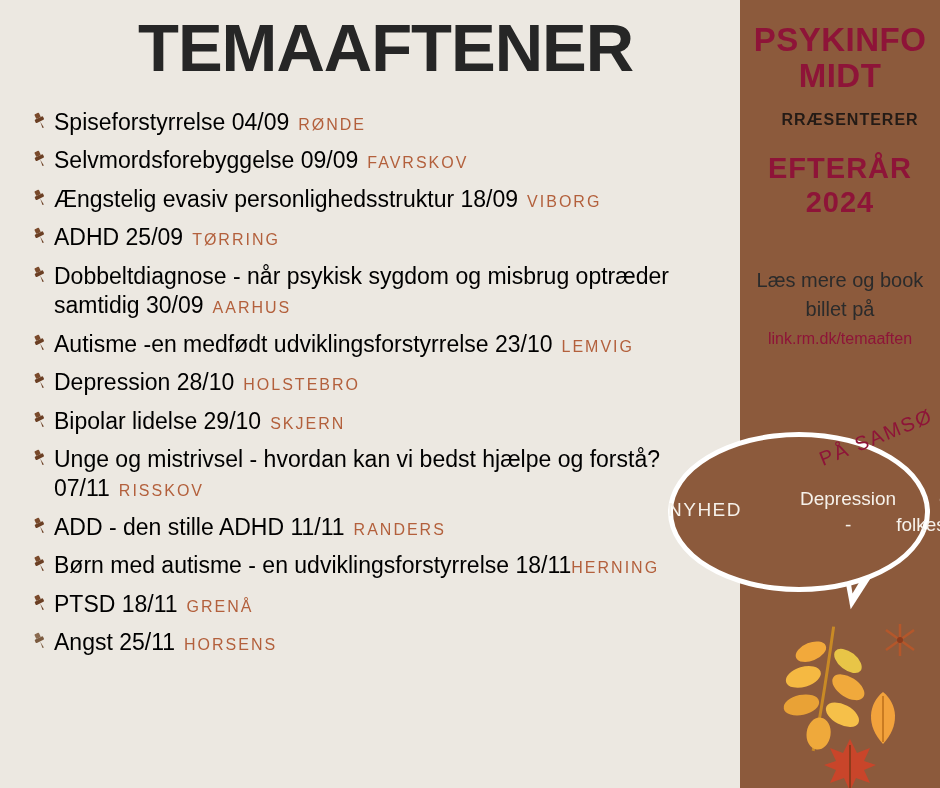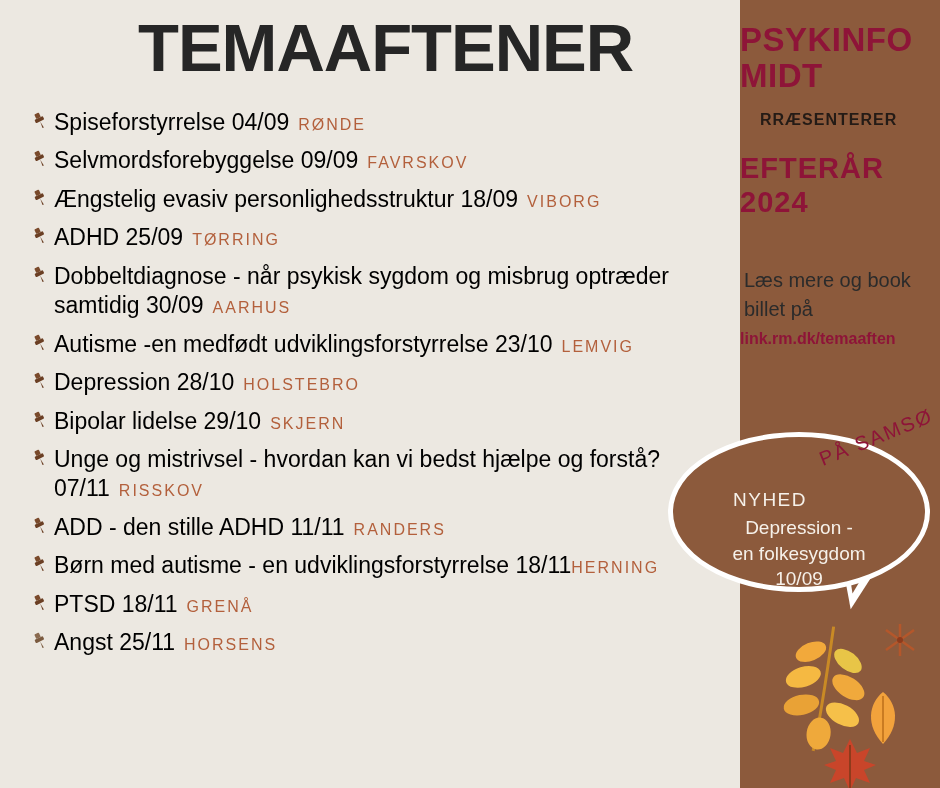--- a/index.html
+++ b/index.html
@@ -28,20 +28,21 @@
     width: 200px;
     height: 788px;
     background: #8C5A3C;
   }
   .right-inner {
     position: absolute;
     top: 0;
     right: 0;
     width: 200px;
     height: 788px;
+    text-align: center;
     color: #2B2B2B;
   }
   .brand {
     margin-top: 22px;
     font-size: 33px;
     font-weight: bold;
     color: #8E1438;
     line-height: 1.1;
     letter-spacing: 0.5px;
   }
@@ -65,21 +66,21 @@
     margin-top: 46px;
     font-size: 20px;
     color: #2B2B2B;
     line-height: 1.45;
     padding: 0 4px;
   }
   .book-link {
     margin-top: 6px;
     font-size: 16px;
     color: #8E1438;
-    font-weight: bold;
+    font-weight: normal;
   }
   
   .title {
     position: absolute;
     left: 92px;
     top: 14px;
     font-size: 67px;
     font-weight: bold;
     color: #262626;
     letter-spacing: -1px;
@@ -160,23 +161,23 @@
     border-top: 36px solid #8C5A3C;
     transform: rotate(8deg);
   }
   .bubble-content {
     position: absolute;
     left: 0;
     top: 0;
     width: 262px;
     height: 160px;
     display: flex;
-    flex-direction: column;
+    flex-direction: row;
     align-items: center;
-    justify-content: flex-end;
+    justify-content: space-between;
     color: #F6F1EA;
     text-align: center;
   }
   .nyhed {
     font-size: 19px;
     letter-spacing: 1.5px;
     margin-bottom: 4px;
     margin-right: 58px;
   }
   .bubble-line {

